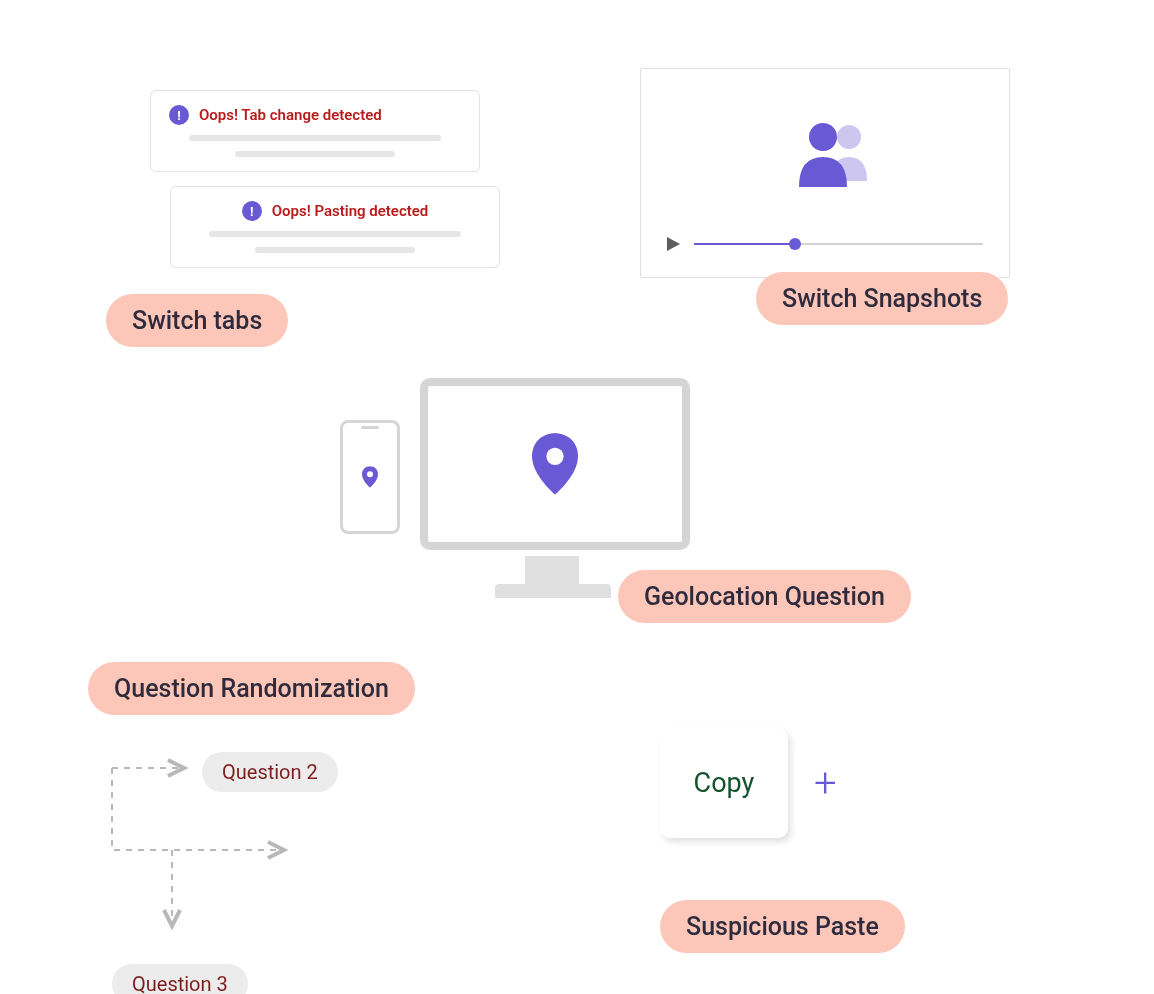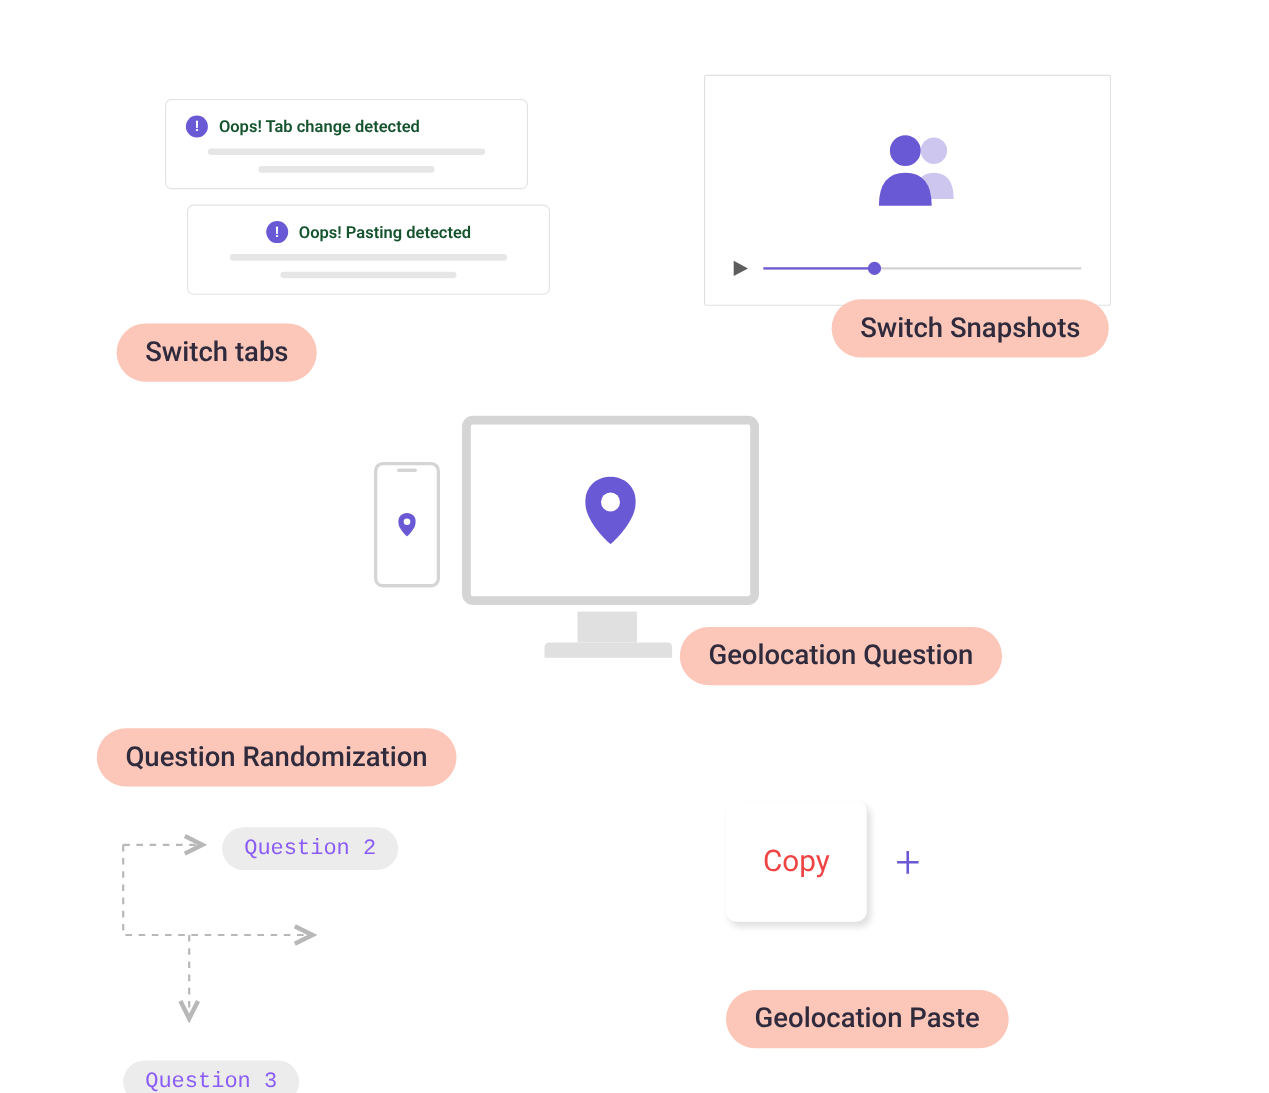--- a/index.html
+++ b/index.html
@@ -32,21 +32,21 @@
     background: #fff;
   }
   .alert-row { display: flex; align-items: center; gap: 10px; }
   .alert-icon {
     width: 20px; height: 20px;
     background: #6a59d4;
     border-radius: 50%;
     display: inline-flex; align-items: center; justify-content: center;
     color: #fff; font-weight: 700; font-size: 13px;
   }
-  .alert-text { font-size: 15px; font-weight: 600; color: #14532d; }
+  .alert-text { font-size: 15px; font-weight: 600; color: #b91c1c; }
   .alert-line {
     height: 6px; background: #e6e6e6; border-radius: 4px; margin-top: 10px;
   }
   .alert-line.short { width: 55%; margin-left: auto; margin-right: auto; }
 
   
   #webcam-block { position: absolute; left: 640px; top: 68px; }
   .webcam-panel {
     width: 370px; height: 210px;
     border: 1.5px solid #e0e0e0;
@@ -95,40 +95,39 @@
     width: 18px; height: 3px; background: #d5d5d5; border-radius: 2px;
   }
   .pin-svg { display:block; }
 
   
   #qrand-block { position: absolute; left: 102px; top: 662px; }
   .qr-canvas { position: relative; width: 430px; height: 260px; margin-top: 20px; }
   .q-chip {
     position: absolute;
     background: #ececec;
-    color: #8b5cf6;
+    color: #7f1d1d;
     border-radius: 999px;
     padding: 8px 20px;
     font-size: 20px;
     font-weight: 400;
-    font-family: Liberation Mono, monospace;
   }
   .dashed-path { position:absolute; left:0; top:0; width:430px; height:260px; }
 
   
   #paste-block { position: absolute; left: 660px; top: 728px; }
   .cp-row { display:flex; align-items:center; gap: 26px; }
   .cp-tile {
     width: 128px; height: 110px;
     background: #fff;
     border-radius: 10px;
     box-shadow: 3px 4px 6px rgba(0,0,0,0.12);
     display:flex; align-items:center; justify-content:center;
     font-size: 27px;
-    color: #ef4444;
+    color: #14532d;
   }
   .plus { font-size: 40px; font-weight: 300; color: #6a59d4; }
 
   
   .pill-switch { position: absolute; left: 106px; top: 294px; justify-content: center; }
   .pill-webcam { position: absolute; left: 756px; top: 272px; }
   .pill-geo    { position: absolute; left: 618px; top: 570px; }
   .pill-qrand  { position: absolute; left: 88px; top: 662px; align-items: flex-end; }
   .pill-paste  { position: absolute; left: 660px; top: 900px; }
 </style>
@@ -230,14 +229,14 @@
 
 <div id="paste-block">
   <div class="cp-row">
     <div class="cp-tile">
       <span>Copy</span>
     </div>
     <span class="plus">+</span>
   </div>
 </div>
 <div class="pill pill-paste">
-  <span>Geolocation Paste</span>
+  <span>Suspicious Paste</span>
 </div>
 
 </body></html>

